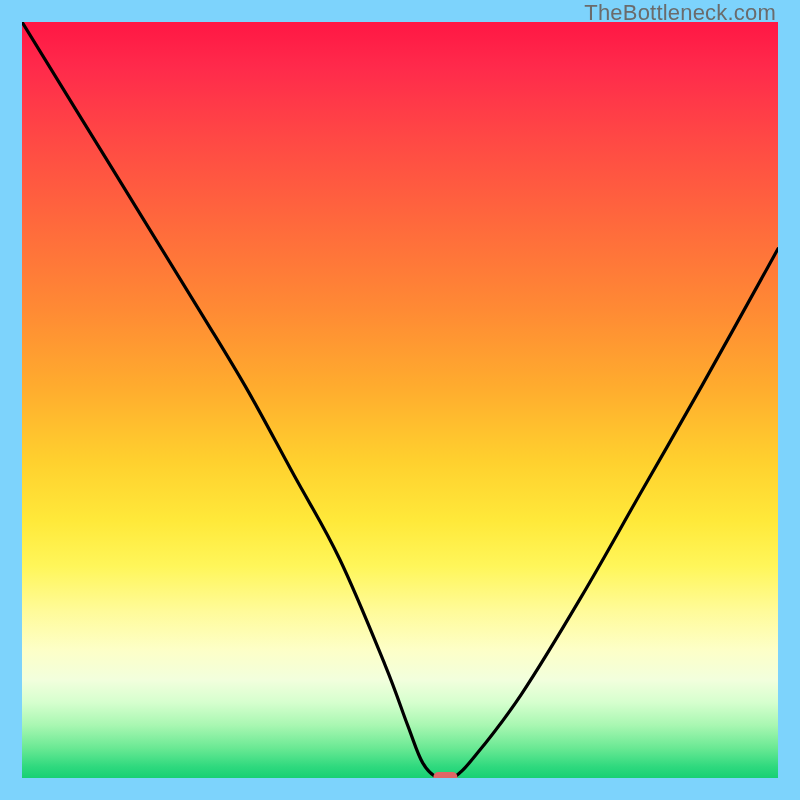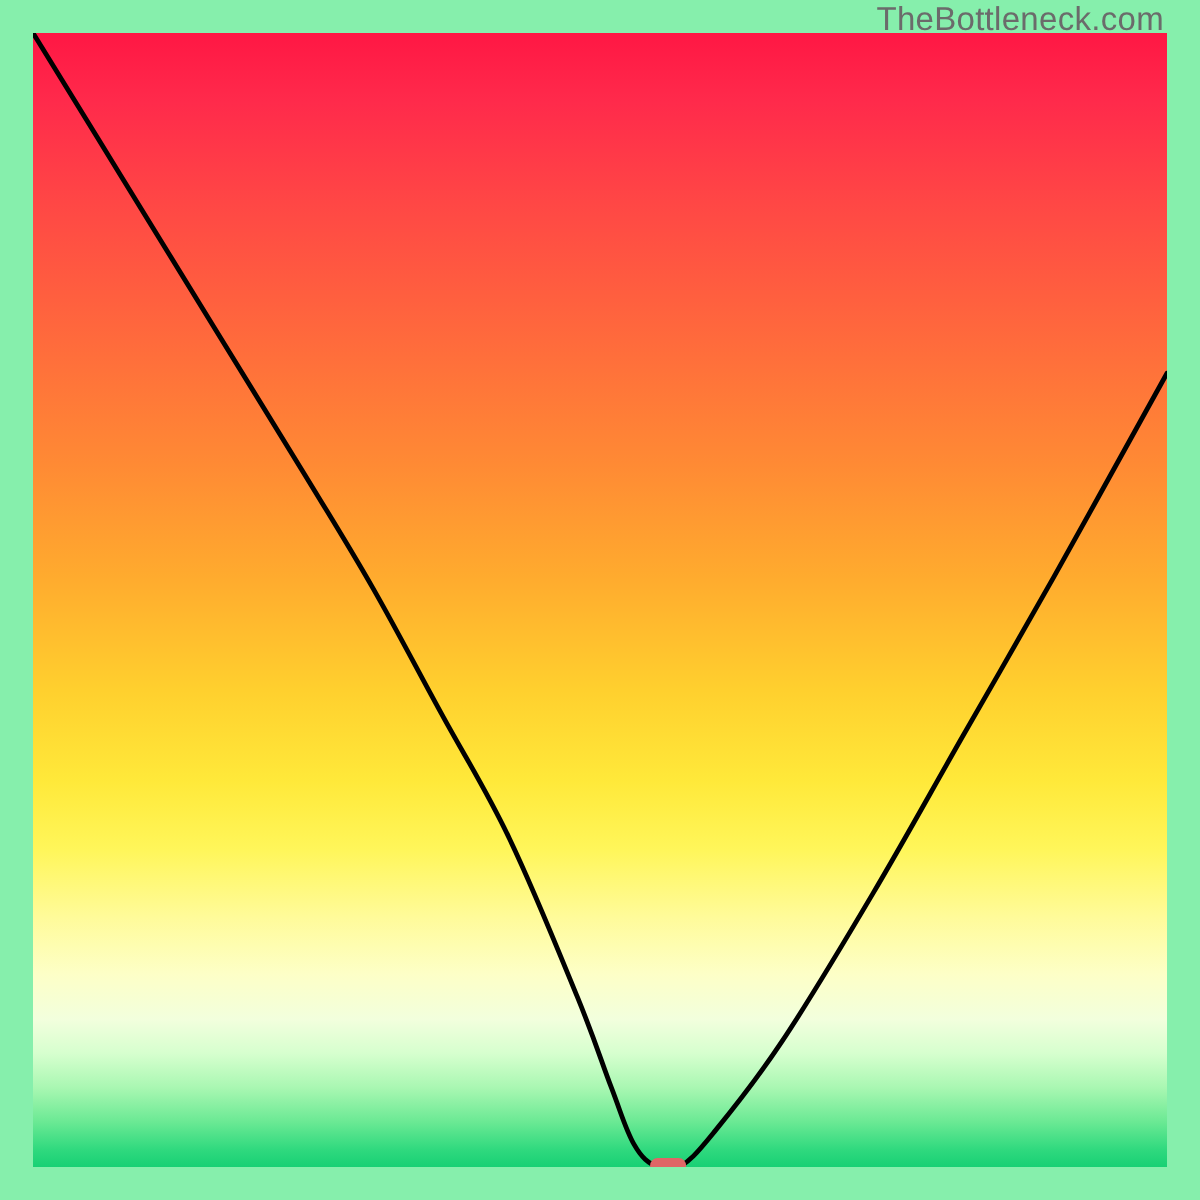--- a/index.html
+++ b/index.html
@@ -8,21 +8,21 @@
     width: 800px;
     height: 800px;
     overflow: hidden;
     background: #000;
     font-family: Arial, Helvetica, sans-serif;
   }
   .frame {
     position: relative;
     width: 800px;
     height: 800px;
-    background: #86efac;
+    background: #7dd3fc;
   }
   .plot-area {
     position: absolute;
     left: 22px;
     top: 22px;
     width: 756px;
     height: 756px;
     
     background: linear-gradient(
       to bottom,

